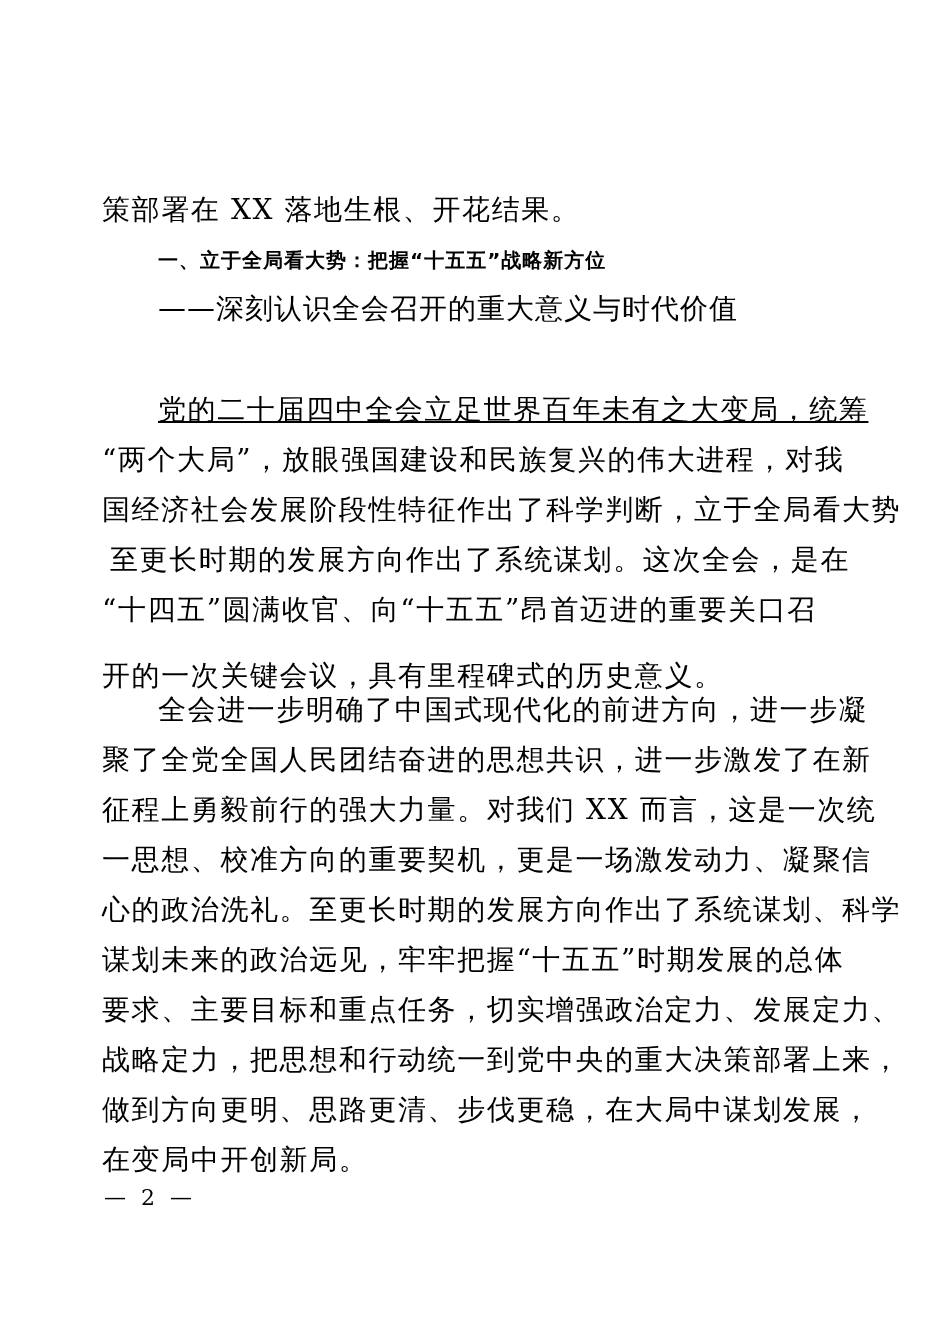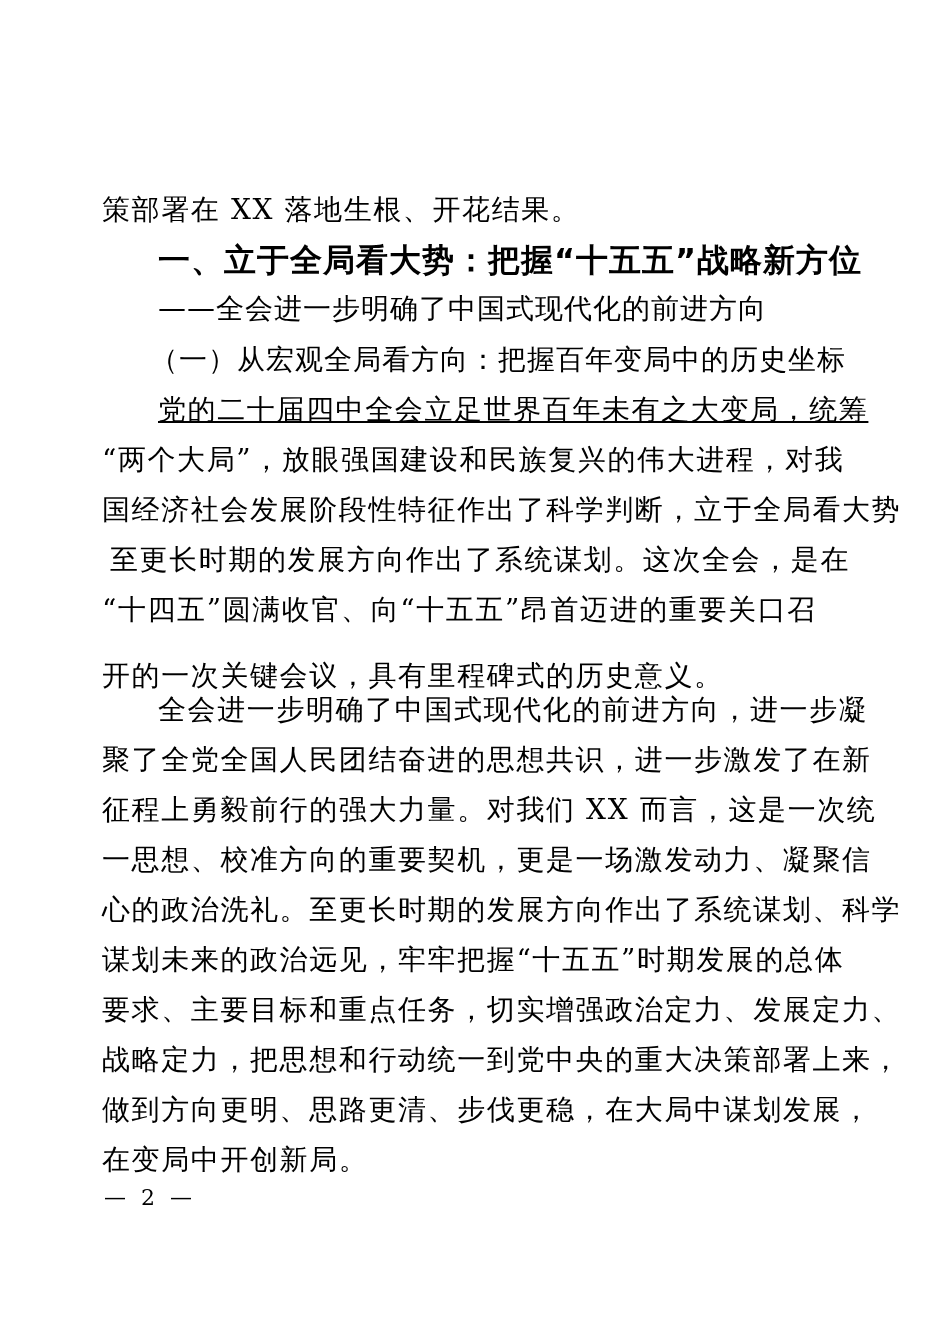--- a/index.html
+++ b/index.html
@@ -1,32 +1,31 @@
 <!DOCTYPE html>
 <html><head>
 <meta charset="utf-8">
 <style>
   html, body { margin: 0; padding: 0; background: #ffffff; }
   body { width: 950px; height: 1344px; position: relative; overflow: hidden;
          font-family: "DejaVu Serif", "Liberation Serif", serif; color: #000; }
   .page { position: absolute; left: 0; top: 0; width: 784px; height: 1344px; }
   .line { position: absolute; white-space: nowrap; font-size: 28px; line-height: 40px; letter-spacing: 1.6px; }
-  .heading1 { font-family: "DejaVu Sans", "Liberation Sans", sans-serif; font-weight: bold; font-size: 32px; letter-spacing: 1px; }
+  .heading1 { font-family: "DejaVu Sans", "Liberation Sans", sans-serif; font-weight: bold; font-size: 20px; letter-spacing: 1px; }
   .heading2 { font-family: "DejaVu Sans", "Liberation Sans", sans-serif; font-size: 28px; letter-spacing: 1px; }
   .footer { position: absolute; left: 104px; top: 1184px; font-size: 22px; line-height: 28px; letter-spacing: 4px; }
 </style>
 </head>
 <body>
 
 <div class="page">
   <div class="line" style="left:102px; top:190px;">策部署在 XX 落地生根、开花结果。</div>
 
   <div class="line heading1" style="left:158px; top:240px;">一、立于全局看大势：把握“十五五”战略新方位</div>
-  <div class="line heading2" style="left:158px; top:289px;">——全会进一步明确了中国式现代化的前进方向</div>
-  <div class="line" style="left:150px; top:340px; letter-spacing:1px;">（一）从宏观全局看方向：把握百年变局中的历史坐标</div>
+  <div class="line heading2" style="left:158px; top:289px;">——深刻认识全会召开的重大意义与时代价值</div>
 
   <div>
     <div class="line" style="left:158px; top:390px;text-decoration:underline;">党的二十届四中全会立足世界百年未有之大变局，统筹</div>
     <div class="line" style="left:102px; top:440px;">“两个大局”，放眼强国建设和民族复兴的伟大进程，对我</div>
     <div class="line" style="left:102px; top:490px;">国经济社会发展阶段性特征作出了科学判断，立于全局看大势</div>
     <div class="line" style="left:110px; top:540px;">至更长时期的发展方向作出了系统谋划。这次全会，是在</div>
     <div class="line" style="left:102px; top:590px;">“十四五”圆满收官、向“十五五”昂首迈进的重要关口召</div>
     <div class="line" style="left:102px; top:640px;margin-top:16px;">开的一次关键会议，具有里程碑式的历史意义。</div>
   </div>
 

